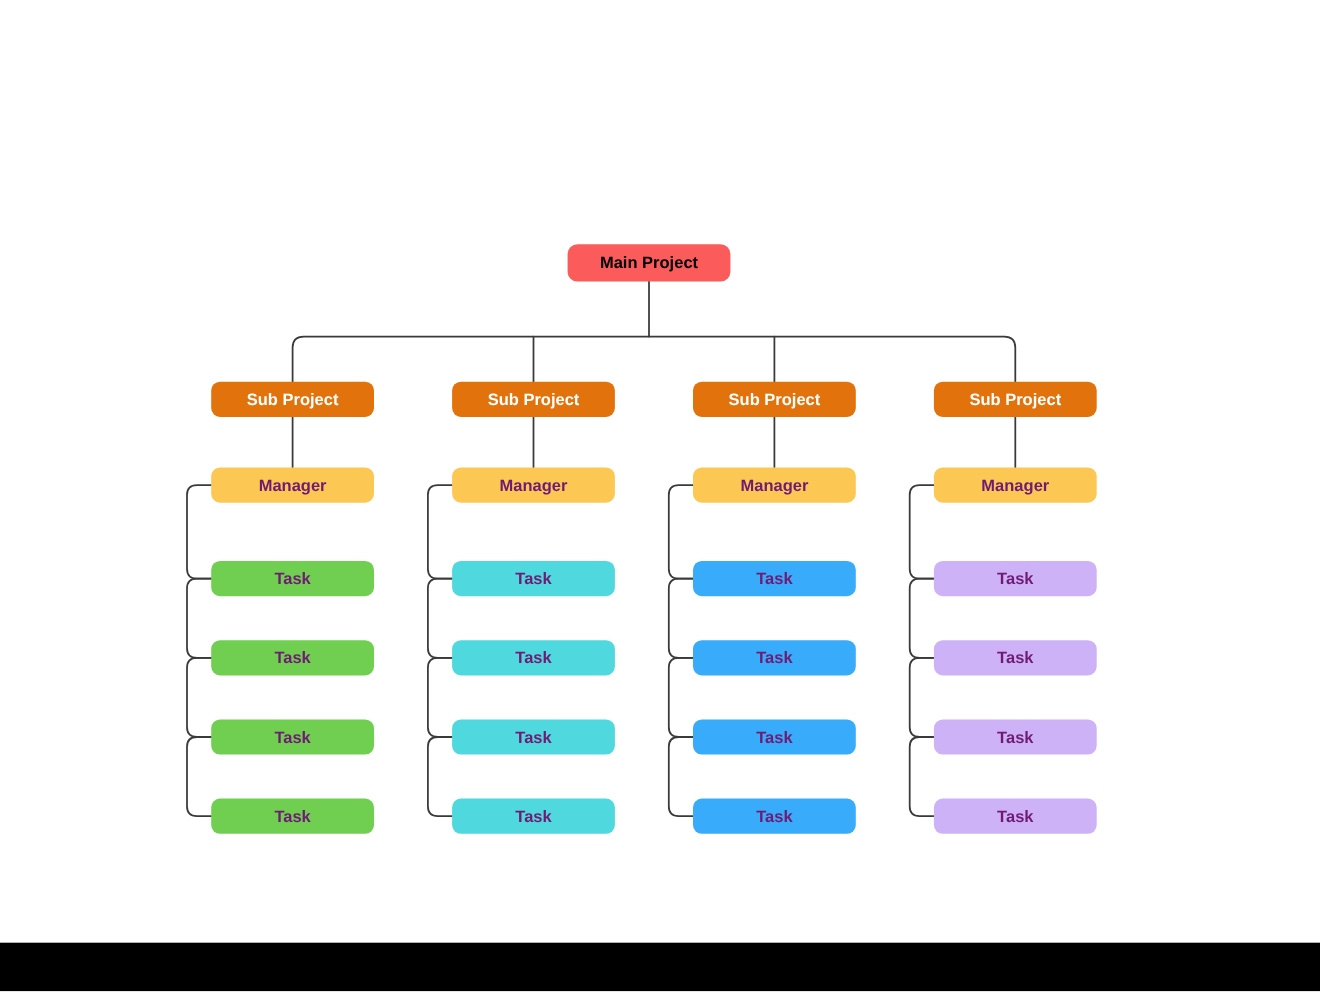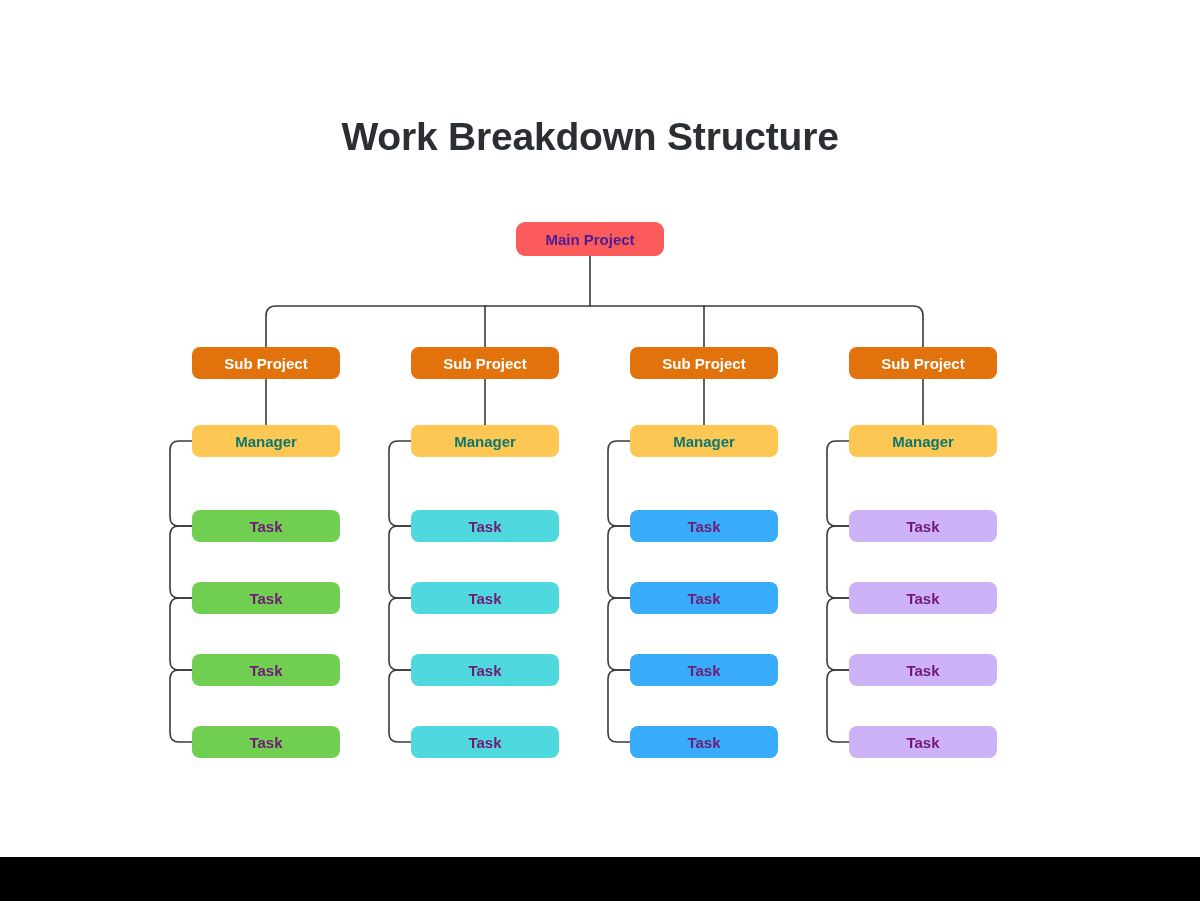--- a/index.html
+++ b/index.html
@@ -44,33 +44,33 @@
     display: flex;
     align-items: center;
     justify-content: center;
     font-weight: bold;
     border-radius: 8px;
     white-space: nowrap;
     user-select: none;
   }
   .node-root {
     font-size: 15px;
-    color: #4c1d95;
+    color: #000000;
     height: 34px;
     border-radius: 9px;
   }
   .node-sub {
     font-size: 15px;
     color: #ffffff;
     height: 32px;
     border-radius: 8px;
   }
   .node-manager {
     font-size: 15px;
-    color: #0f766e;
+    color: #701a75;
     height: 32px;
     border-radius: 8px;
   }
   .node-task {
     font-size: 15px;
     color: #701a75;
     height: 32px;
     border-radius: 8px;
   }
   #footer-bar {
@@ -192,21 +192,20 @@
             Q 827 670 836 670
             L 849 670" fill="none" stroke="#3a3a3a" stroke-width="1.6" stroke-linecap="round" stroke-linejoin="round"></path>
       <path d="M 849 670
             L 836 670
             Q 827 670 827 679
             L 827 733
             Q 827 742 836 742
             L 849 742" fill="none" stroke="#3a3a3a" stroke-width="1.6" stroke-linecap="round" stroke-linejoin="round"></path>
     </svg>
 
-  <div id="chart-title" style="color: rgb(43, 47, 51);">Work Breakdown Structure</div>
 
   <div id="node-layer">
       <div class="node node-root" style="left: 516px; top: 222px; width: 148px; height: 34px; background: rgb(251, 91, 91);">Main Project</div>
       <div class="node node-sub" style="left: 192px; top: 347px; width: 148px; height: 32px; background: rgb(226, 114, 12);">Sub Project</div>
       <div class="node node-manager" style="left: 192px; top: 425px; width: 148px; height: 32px; background: rgb(253, 199, 83);">Manager</div>
       <div class="node node-task" style="left: 192px; top: 510px; width: 148px; height: 32px; background: rgb(112, 207, 81);">Task</div>
       <div class="node node-task" style="left: 192px; top: 582px; width: 148px; height: 32px; background: rgb(112, 207, 81);">Task</div>
       <div class="node node-task" style="left: 192px; top: 654px; width: 148px; height: 32px; background: rgb(112, 207, 81);">Task</div>
       <div class="node node-task" style="left: 192px; top: 726px; width: 148px; height: 32px; background: rgb(112, 207, 81);">Task</div>
       <div class="node node-sub" style="left: 411px; top: 347px; width: 148px; height: 32px; background: rgb(226, 114, 12);">Sub Project</div>

